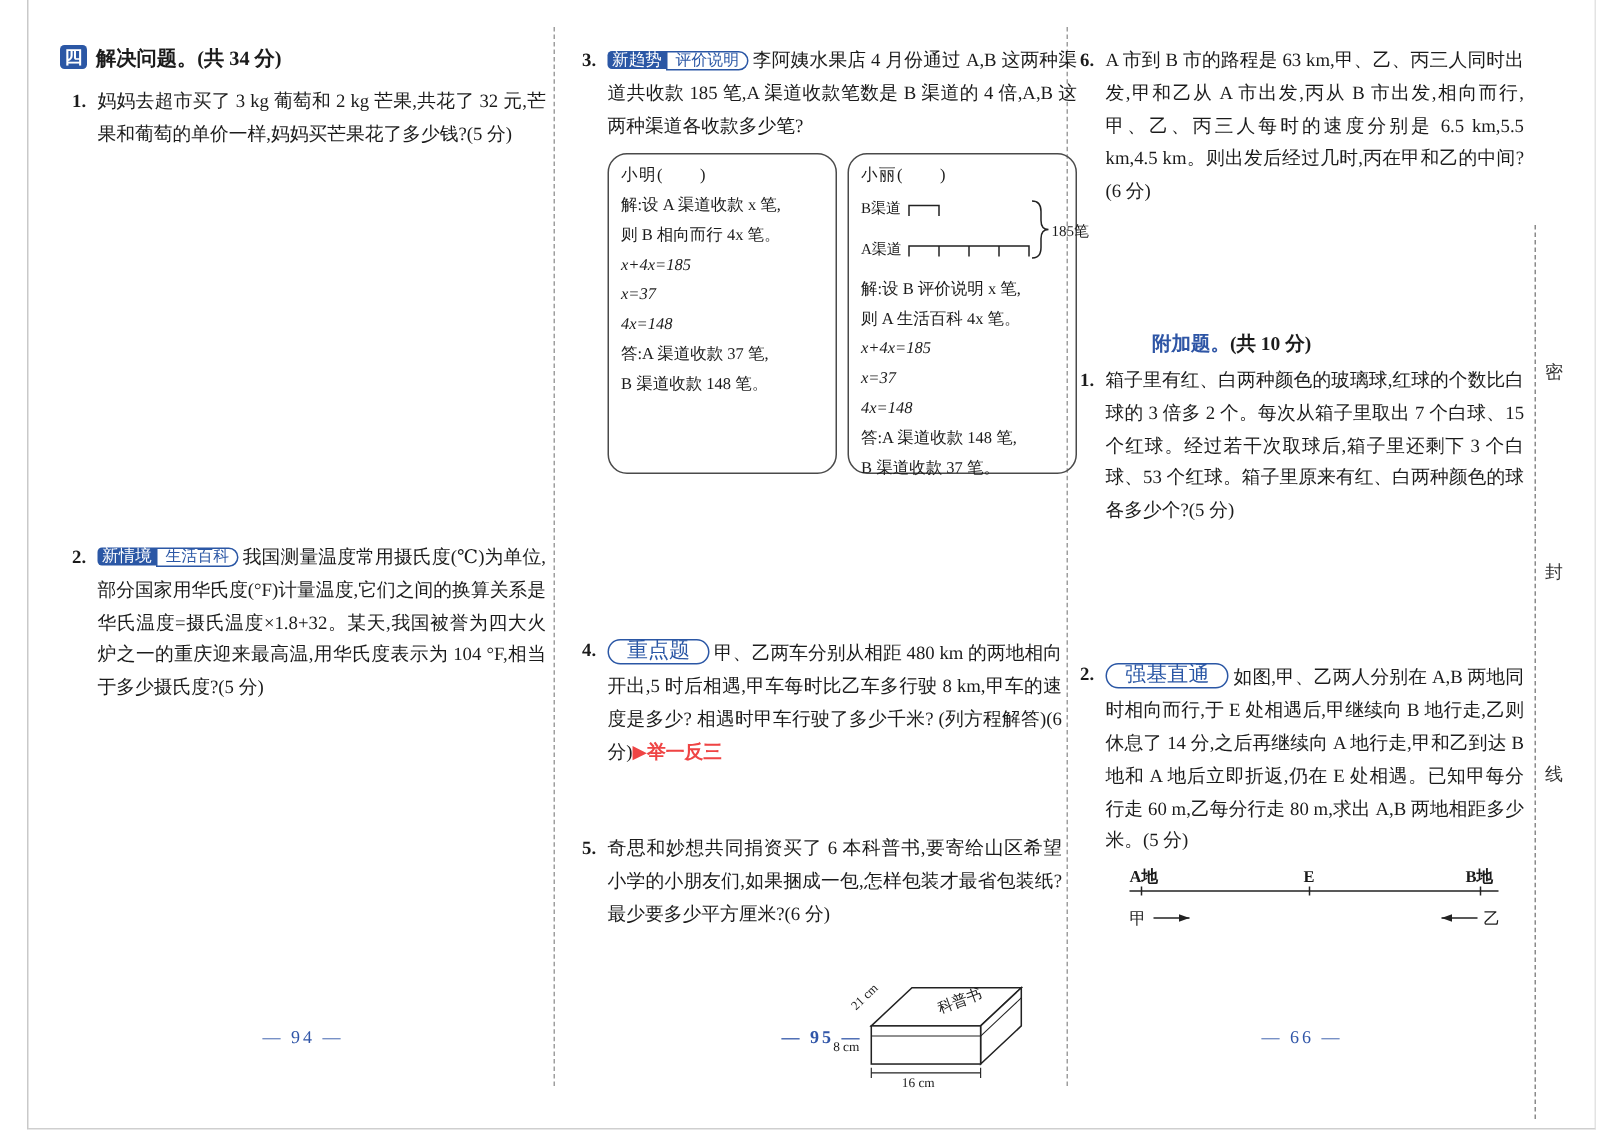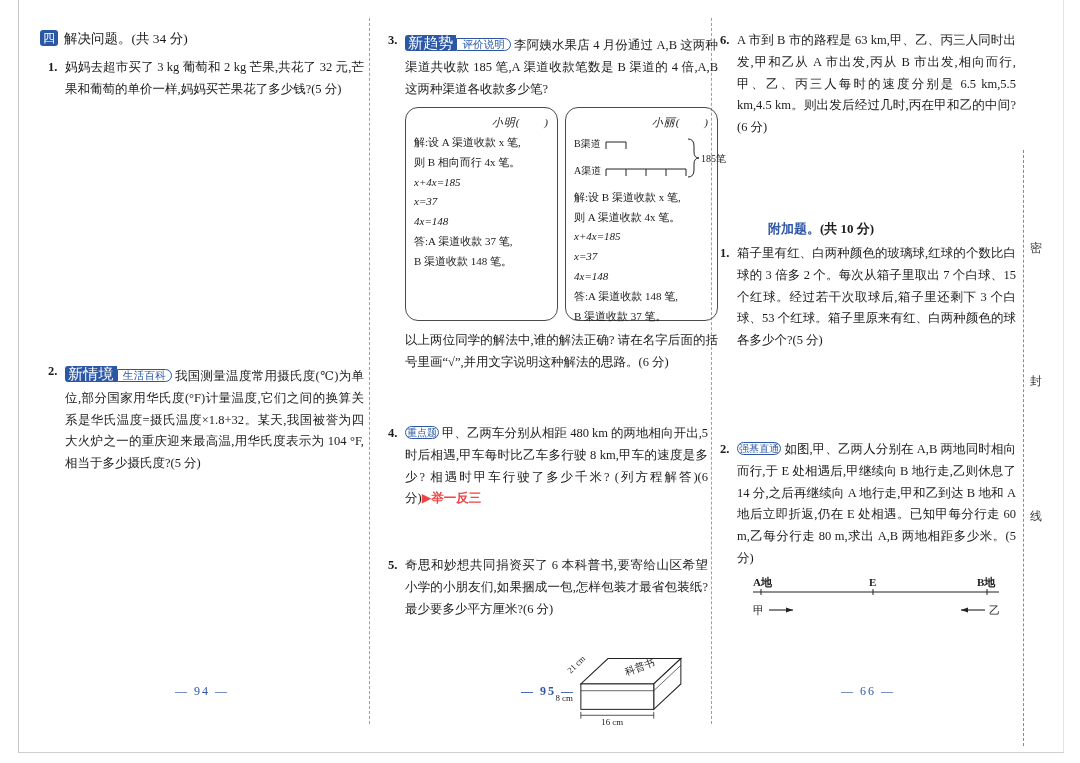--- a/index.html
+++ b/index.html
@@ -13,50 +13,50 @@
     border-left:1px solid #c9c9c9;border-bottom:1px solid #cfcfcf;border-right:1px solid #e3e3e3;
     pointer-events:none;
   }
   .divider{position:absolute;top:18px;height:706px;width:0;border-left:1.5px dashed #9e9e9e;}
   .seal-line{position:absolute;left:1023px;top:150px;height:596px;width:0;border-left:1.5px dashed #8a8a8a;}
   .seal-char{position:absolute;left:1029px;width:14px;font-size:12px;color:#333;text-align:center;}
   .col{position:absolute;top:30px;}
   #col1{left:40px;width:324px;}
   #col2{left:388px;width:320px;}
   #col3{left:720px;width:296px;}
-  .sec{position:absolute;left:0;top:0;font-weight:normal;font-size:13.5px;}
+  .sec{position:absolute;left:0;top:0;font-weight:bold;font-size:13.5px;}
   .sec-icon{
     display:inline-block;background:#2b57a5;color:#fff;border-radius:3px;
     padding:0 3px;font-size:12px;margin-right:6px;line-height:1.35;vertical-align:1px;
   }
   .q{position:absolute;display:flex;font-size:12.5px;line-height:1.74;}
   .qn{flex:none;width:17px;font-weight:bold;}
   .qb{flex:1;text-align:justify;}
   .badge-f{
-    background:#2b57a5;color:#fff;font-size:15px;padding:0 3px;
+    background:#2b57a5;color:#fff;font-size:11px;padding:0 3px;
     border-radius:3px 0 0 3px;white-space:nowrap;vertical-align:1px;
   }
   .badge-o{
     border:1px solid #2b57a5;color:#2b57a5;font-size:10.5px;padding:0 5px;
     border-radius:0 9px 9px 0;white-space:nowrap;margin-right:3px;vertical-align:1px;margin-top:19px;
   }
   .badge-solo{
-    border:1px solid #2b57a5;color:#2b57a5;font-size:10px;padding:0 1px;
+    border:1px solid #2b57a5;color:#2b57a5;font-size:14px;padding:0 12px;
     border-radius:9px;white-space:nowrap;margin-right:3px;vertical-align:1px;
   }
   .link{color:#ef4444;font-weight:bold;white-space:nowrap;}
   .blue-head{position:absolute;left:0;font-weight:bold;font-size:13px;}
   .blue-head .t{color:#2e55a5;}
   .boxes-row{display:flex;gap:7px;margin-top:7px;}
   .sol-box{
     width:153px;height:214px;box-sizing:border-box;flex:none;
     border:1.3px solid #4a4a4a;border-radius:13px;padding:5px 8px 4px 8px;
     font-size:11px;line-height:1.8;
   }
-  .sol-title{text-align:right;letter-spacing:1px;font-style:italic;}
+  .sol-title{text-align:left;letter-spacing:1px;}
   .sol-eq{font-style:italic;}
   .conclusion{margin-top:9px;text-align:justify;}
   .pn{position:absolute;top:684px;font-size:12px;color:#3156a8;letter-spacing:2px;text-align:center;}
   #pn1{left:40px;width:324px;}
   #pn2{left:388px;width:320px;font-weight:bold;}
   #pn3{left:720px;width:296px;}
   svg{overflow:visible;}
   svg text{font-family:"Liberation Serif","DejaVu Serif",serif;fill:#1b1b1b;}
   .book-svg{display:block;margin:8px 6px 0 auto;}
   .route-svg{display:block;margin:4px 0 0 12px;}
@@ -118,32 +118,31 @@
             <text x="0" y="14" font-size="10">B渠道</text>
             <path d="M32,16 L32,9 L52,9 L52,16" fill="none" stroke="#222" stroke-width="1"></path>
             <text x="0" y="41" font-size="10">A渠道</text>
             <path d="M32,43 L32,36 L112,36 L112,43" fill="none" stroke="#222" stroke-width="1"></path>
             <line x1="52" y1="36" x2="52" y2="43" stroke="#222" stroke-width="1"></line>
             <line x1="72" y1="36" x2="72" y2="43" stroke="#222" stroke-width="1"></line>
             <line x1="92" y1="36" x2="92" y2="43" stroke="#222" stroke-width="1"></line>
             <path d="M114,6 Q120,6 120,13 L120,19 Q120,25 125,25 Q120,25 120,31 L120,37 Q120,44 114,44" fill="none" stroke="#222" stroke-width="1"></path>
             <text x="127" y="29" font-size="10">185笔</text>
           </svg>
-          <div>解:设 B 渠道收款 x 笔,</div>
-          <div>则 A 渠道收款 4x 笔。</div>
+          <div>解:设 B 评价说明 x 笔,</div>
+          <div>则 A 生活百科 4x 笔。</div>
           <div class="sol-eq">x+4x=185</div>
           <div class="sol-eq">x=37</div>
           <div class="sol-eq">4x=148</div>
           <div>答:A 渠道收款 148 笔,</div>
           <div>B 渠道收款 37 笔。</div>
         </div>
 
       </div>
 
-      <div class="conclusion">以上两位同学的解法中,谁的解法正确? 请在名字后面的括号里画“√”,并用文字说明这种解法的思路。(6 分)</div>
     </div>
   </div>
 
   <div class="q" style="top:393px;left:0;width:320px;">
     <span class="qn">4.</span>
     <span class="qb"><span class="badge-solo">重点题</span><span>甲、乙两车分别从相距 480 km 的两地相向开出,5 时后相遇,甲车每时比乙车多行驶 8 km,甲车的速度是多少? 相遇时甲车行驶了多少千米? (列方程解答)(6 分)</span><span class="link">▶举一反三</span></span>
   </div>
 
   <div class="q" style="top:525px;left:0;width:320px;">
     <span class="qn">5.</span>

